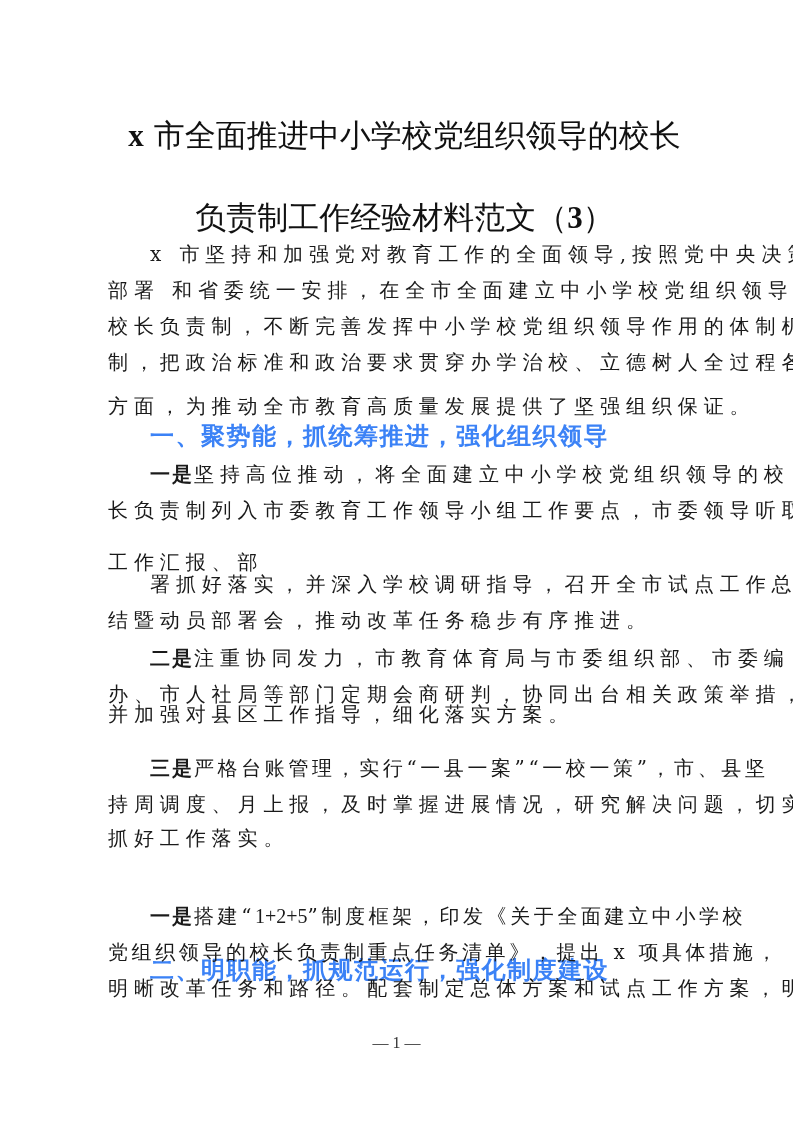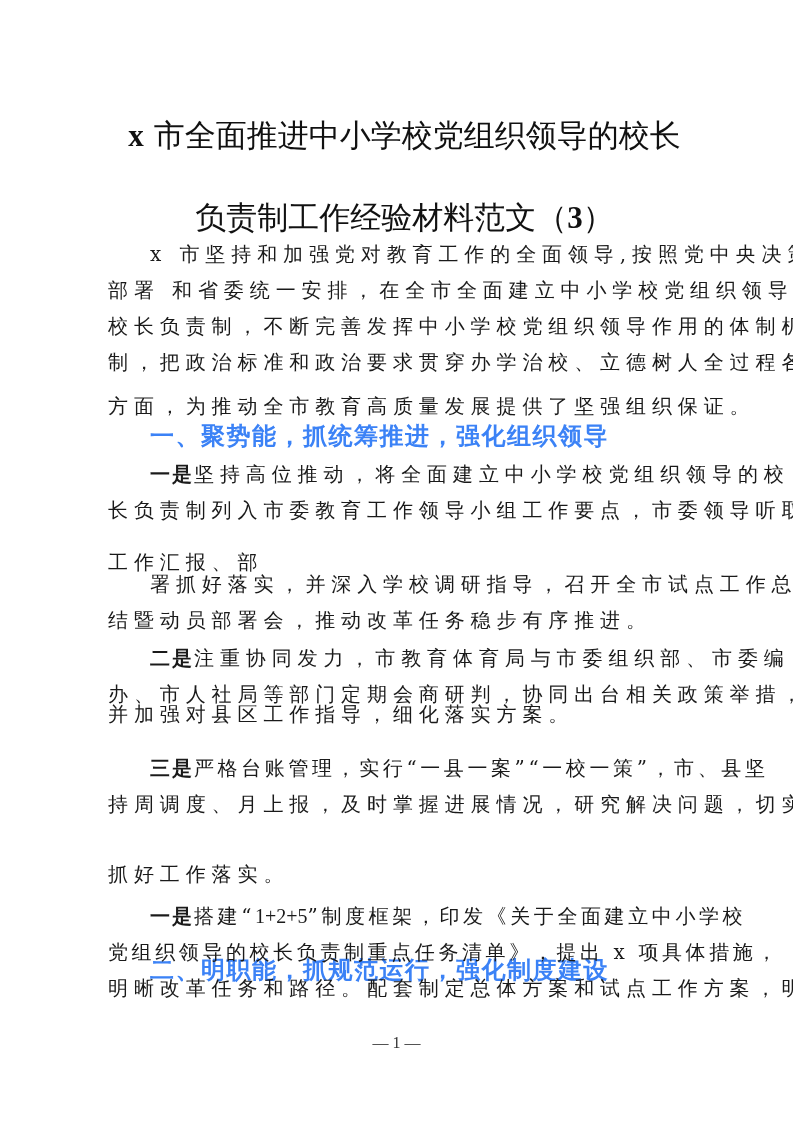--- a/index.html
+++ b/index.html
@@ -40,21 +40,21 @@
 <div class="line" style="top:528px;margin-top:16px;">工作汇报、部</div>
 <div class="line indent" style="top:566px;">署抓好落实，并深入学校调研指导，召开全市试点工作总</div>
 <div class="line" style="top:602px;">结暨动员部署会，推动改革任务稳步有序推进。</div>
 
 <div class="line indent" style="top:640px;"><span class="lead">二是</span><span>注重协同发力，市教育体育局与市委组织部、市委编</span></div>
 <div class="line" style="top:676px;">办、市人社局等部门定期会商研判，协同出台相关政策举措，</div>
 <div class="line" style="top:696px;">并加强对县区工作指导，细化落实方案。</div>
 
 <div class="line indent tight" style="top:750px;"><span class="lead">三是</span><span>严格台账管理，实行“一县一案”“一校一策”，市、县坚</span></div>
 <div class="line" style="top:786px;">持周调度、月上报，及时掌握进展情况，研究解决问题，切实</div>
-<div class="line" style="top:856px;">抓好工作落实。</div>
+<div class="line" style="top:820px;">抓好工作落实。</div>
 
 <div class="heading" style="top:904px;margin-top:48px;">二、明职能，抓规范运行，强化制度建设</div>
 
 <div class="line indent tight" style="top:898px;"><span class="lead">一是</span><span>搭建“</span><span class="latin">1+2+5</span><span>”制度框架，印发《关于全面建立中小学校</span></div>
 <div class="line tight" style="top:934px;">党组织领导的校长负责制重点任务清单》，提出 x 项具体措施，</div>
 <div class="line" style="top:970px;">明晰改革任务和路径。配套制定总体方案和试点工作方案，明</div>
 
 <div class="pageno">— 1 —</div>
 
 </body></html>

